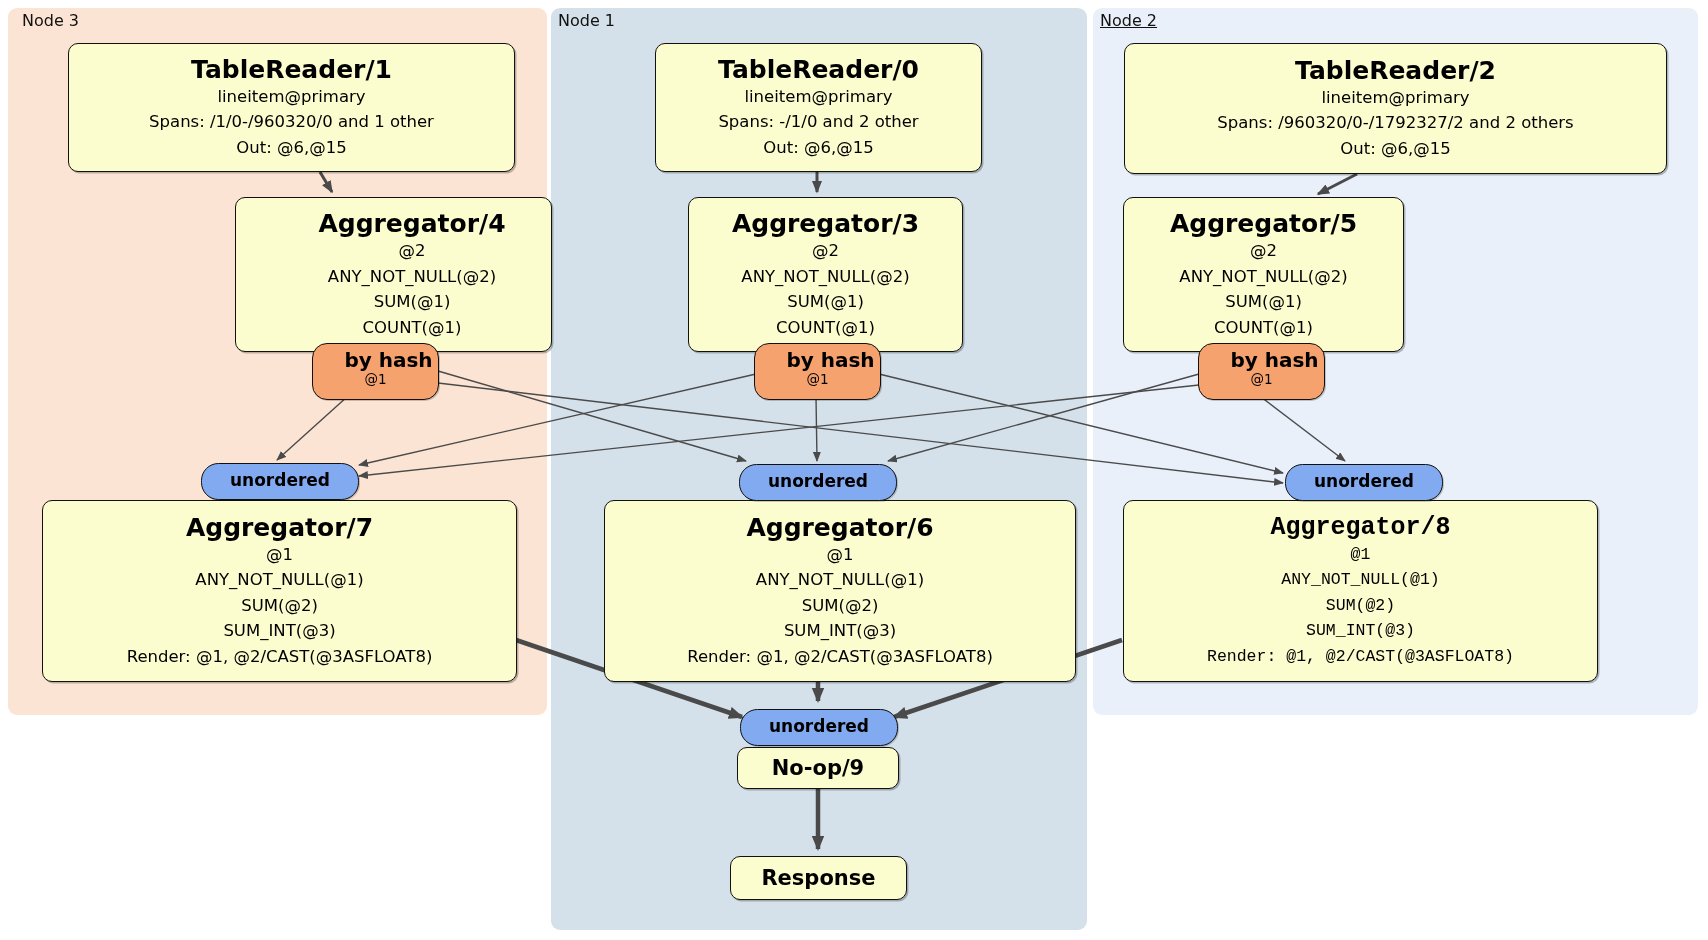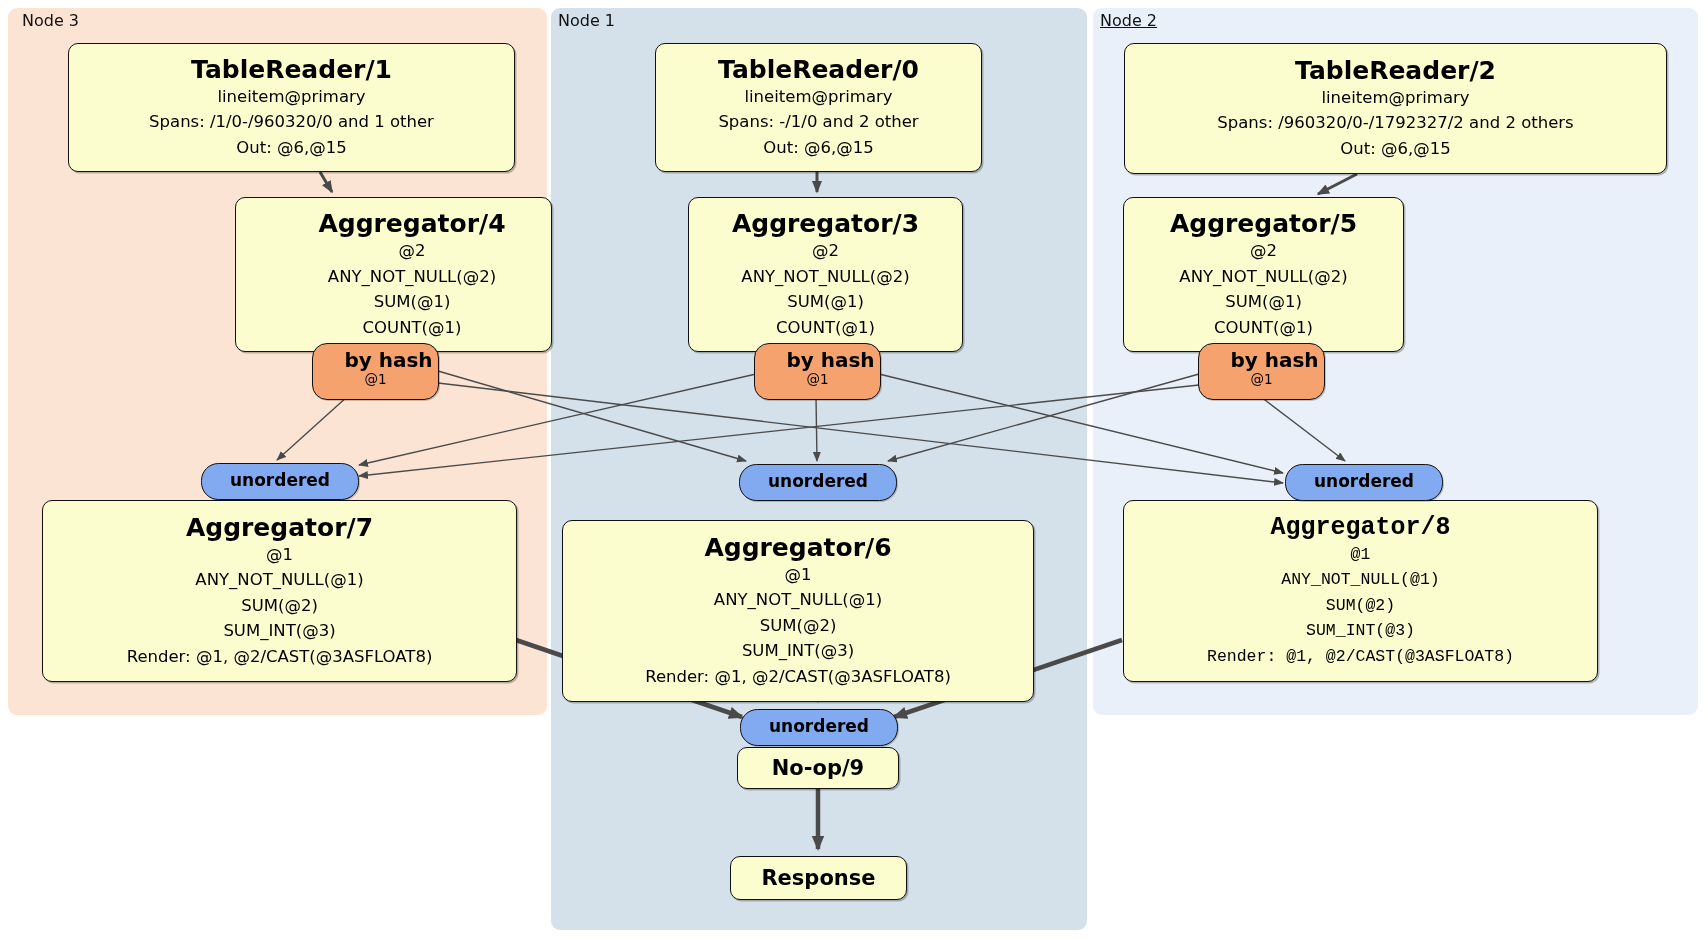--- a/index.html
+++ b/index.html
@@ -25,21 +25,21 @@
     box-shadow:1.5px 1.5px 0 rgba(0,0,0,0.25);
   }
   .pbox .title{font-weight:bold; font-size:25px; line-height:29px;}
   #tr1{left:68px;  top:43px; width:445px; height:127px;}
   #tr0{left:655px; top:43px; width:325px; height:127px;}
   #tr2{left:1124px;top:43px; width:541px; height:129px;}
   #agg4{left:235px; top:197px; width:278px; height:153px;padding-left:37px;}
   #agg3{left:660px; top:197px; width:273px; height:153px;margin-left:28px;}
   #agg5{left:1123px;top:197px; width:279px; height:153px;}
   #agg7{left:42px;  top:500px; width:473px; height:180px;}
-  #agg6{left:562px; top:500px; width:470px; height:180px;margin-top:20px;}
+  #agg6{left:604px; top:500px; width:470px; height:180px;}
   #agg8{left:1123px;top:500px; width:473px; height:180px;font-family:Liberation Mono, monospace;}
   #noop{left:737px; top:747px; width:160px; height:40px;}
   #response{left:730px; top:856px; width:175px; height:42px;}
   #noop .title,#response .title{font-size:21px;}
   .badge{
     position:absolute; z-index:4; border:1.6px solid #111;
     text-align:center; font-weight:bold;
     box-shadow:1px 1px 0 rgba(0,0,0,0.2);
   }
   .badge.hash{background:#f5a26f; border-radius:15px; width:125px; height:55px;}

